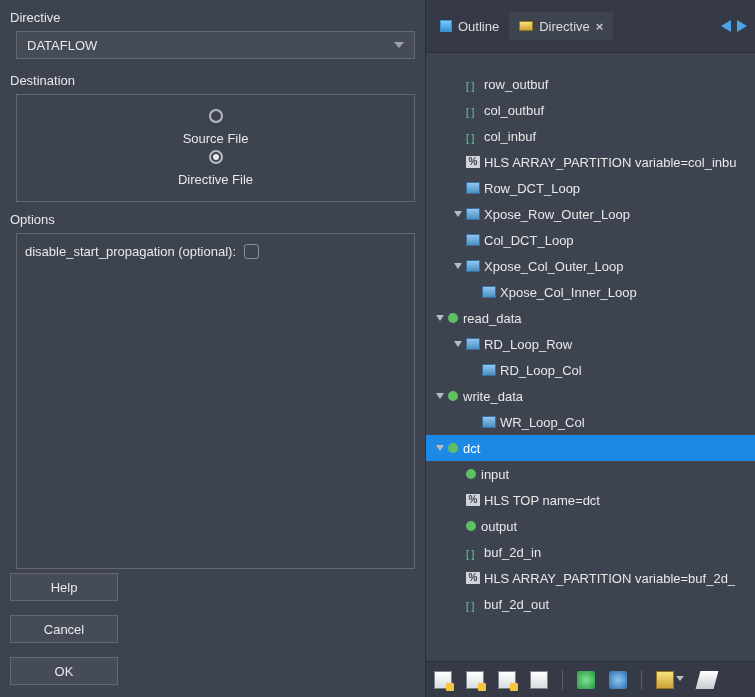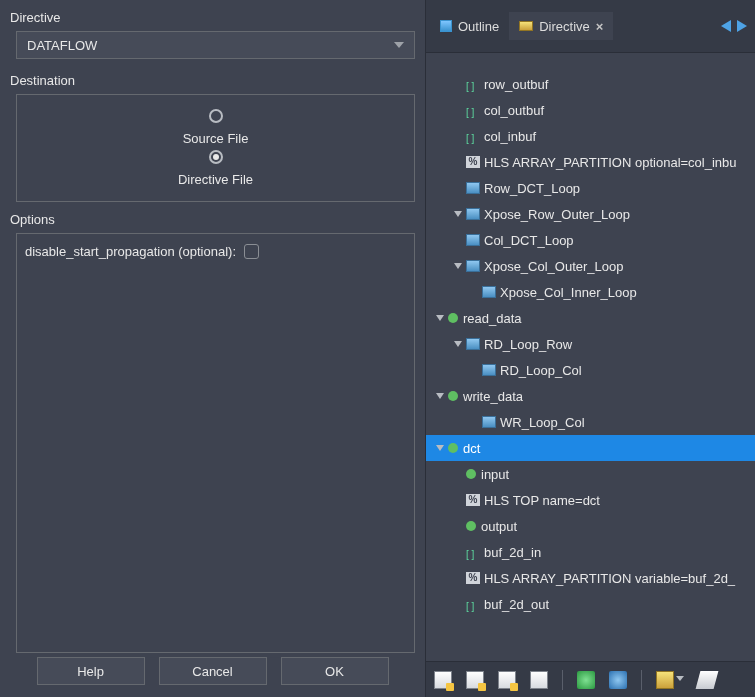--- a/index.html
+++ b/index.html
@@ -97,20 +97,21 @@
   width: 15px; height: 15px;
   border: 1px solid #8a8e94;
   border-radius: 3px;
   background: #3e4350;
 }
 .button-row {
   display: flex;
   justify-content: center;
   gap: 14px;
   padding-bottom: 12px;
+  flex-direction: column;
 }
 .btn {
   width: 108px;
   height: 28px;
   background: #464b58;
   border: 1px solid #65696f;
   color: #e8e8e8;
   display: flex;
   align-items: center;
   justify-content: center;
@@ -350,21 +351,21 @@
         <span>col_outbuf</span>
       </div>
       <div class="tree-row">
         <span style="display: inline-flex; align-items: center; width: 40px; justify-content: flex-end; flex-shrink: 0;"></span>
         <span class="ico ico-bracket"></span>
         <span>col_inbuf</span>
       </div>
       <div class="tree-row">
         <span style="display: inline-flex; align-items: center; width: 40px; justify-content: flex-end; flex-shrink: 0;"></span>
         <span class="ico ico-percent"></span>
-        <span>HLS ARRAY_PARTITION optional=col_inbu</span>
+        <span>HLS ARRAY_PARTITION variable=col_inbu</span>
       </div>
       <div class="tree-row">
         <span style="display: inline-flex; align-items: center; width: 40px; justify-content: flex-end; flex-shrink: 0;"></span>
         <span class="ico ico-loop"></span>
         <span>Row_DCT_Loop</span>
       </div>
       <div class="tree-row">
         <span style="display: inline-flex; align-items: center; width: 40px; justify-content: flex-end; flex-shrink: 0;">
           <span class="twisty"></span>
         </span>

